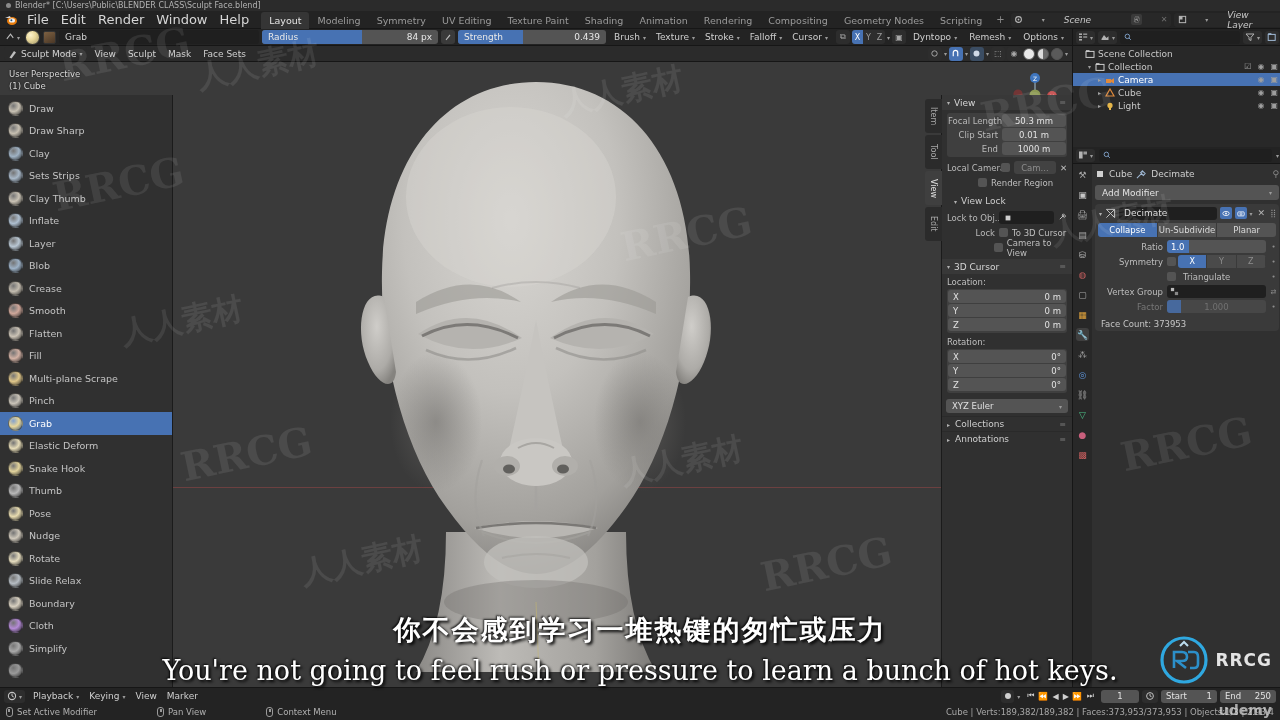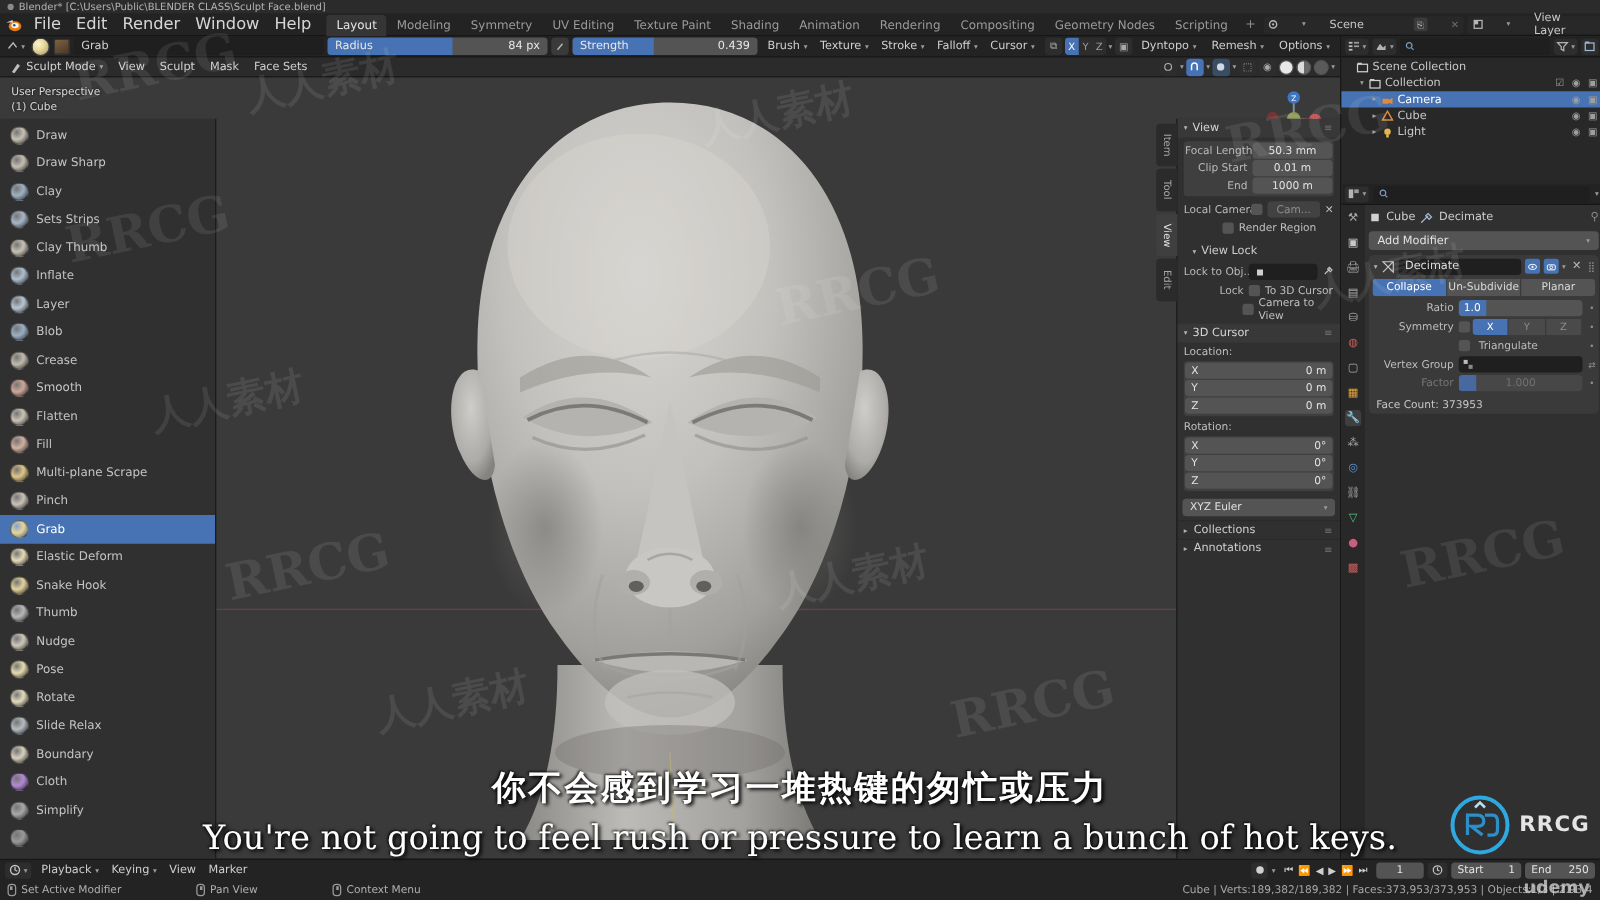--- a/index.html
+++ b/index.html
@@ -35,21 +35,21 @@
     padding:3px 8px 3px; font-size:9.5px; color:#9a9a9a; white-space:nowrap;
     border-radius:3px 3px 0 0;
   }
   .ws-tab.active { background:#353535; color:#e4e4e4; }
   .ws-plus { padding:2px 6px; font-size:10px; color:#8d8d8d; }
   .topbar-right {
     margin-left:auto; display:flex; align-items:center; gap:3px; padding-right:3px;
   }
   .sel-box {
     display:flex; align-items:center; background:#282828; border-radius:3px;
-    height:14px; padding:0 2px; gap:17px; font-size:9px; color:#c8c8c8;
+    height:14px; padding:0 2px; gap:17px; font-size:9px; color:#c8c8c8;font-style:italic;
   }
   .sel-ico { width:12px; height:11px; display:flex; align-items:center; justify-content:center; color:#b0b0b0; }
   .sel-txt { min-width:52px; padding:0 2px; }
   .sel-btn { width:11px; height:11px; background:#3a3a3a; border-radius:2px;
              display:flex; align-items:center; justify-content:center; font-size:7px; color:#b8b8b8; }
   .sel-x { font-size:8px; color:#6e6e6e; padding:0 2px; }
 
   
   .main { position:absolute; top:29px; left:0; right:0; bottom:33px; display:flex; }
 
@@ -733,26 +733,26 @@
               </div>
               <div class="tool-row">
                 <span class="tool-ico" style="background: radial-gradient(circle at 34% 30%, rgba(255, 255, 255, 0.333), rgb(227, 212, 157) 45%, rgba(0, 0, 0, 0.333) 100%);"></span>
                 <span>Snake Hook</span>
               </div>
               <div class="tool-row">
                 <span class="tool-ico" style="background: radial-gradient(circle at 34% 30%, rgba(255, 255, 255, 0.333), rgb(184, 184, 184) 45%, rgba(0, 0, 0, 0.333) 100%);"></span>
                 <span>Thumb</span>
               </div>
               <div class="tool-row">
+                <span class="tool-ico" style="background: radial-gradient(circle at 34% 30%, rgba(255, 255, 255, 0.333), rgb(232, 220, 176) 45%, rgba(0, 0, 0, 0.333) 100%);"></span>
+                <span>Pose</span>
+              </div>
+              <div class="tool-row">
                 <span class="tool-ico" style="background: radial-gradient(circle at 34% 30%, rgba(255, 255, 255, 0.333), rgb(207, 200, 187) 45%, rgba(0, 0, 0, 0.333) 100%);"></span>
                 <span>Nudge</span>
-              </div>
-              <div class="tool-row">
-                <span class="tool-ico" style="background: radial-gradient(circle at 34% 30%, rgba(255, 255, 255, 0.333), rgb(232, 220, 176) 45%, rgba(0, 0, 0, 0.333) 100%);"></span>
-                <span>Pose</span>
               </div>
               <div class="tool-row">
                 <span class="tool-ico" style="background: radial-gradient(circle at 34% 30%, rgba(255, 255, 255, 0.333), rgb(229, 220, 190) 45%, rgba(0, 0, 0, 0.333) 100%);"></span>
                 <span>Rotate</span>
               </div>
               <div class="tool-row">
                 <span class="tool-ico" style="background: radial-gradient(circle at 34% 30%, rgba(255, 255, 255, 0.333), rgb(181, 188, 194) 45%, rgba(0, 0, 0, 0.333) 100%);"></span>
                 <span>Slide Relax</span>
               </div>
               <div class="tool-row">

